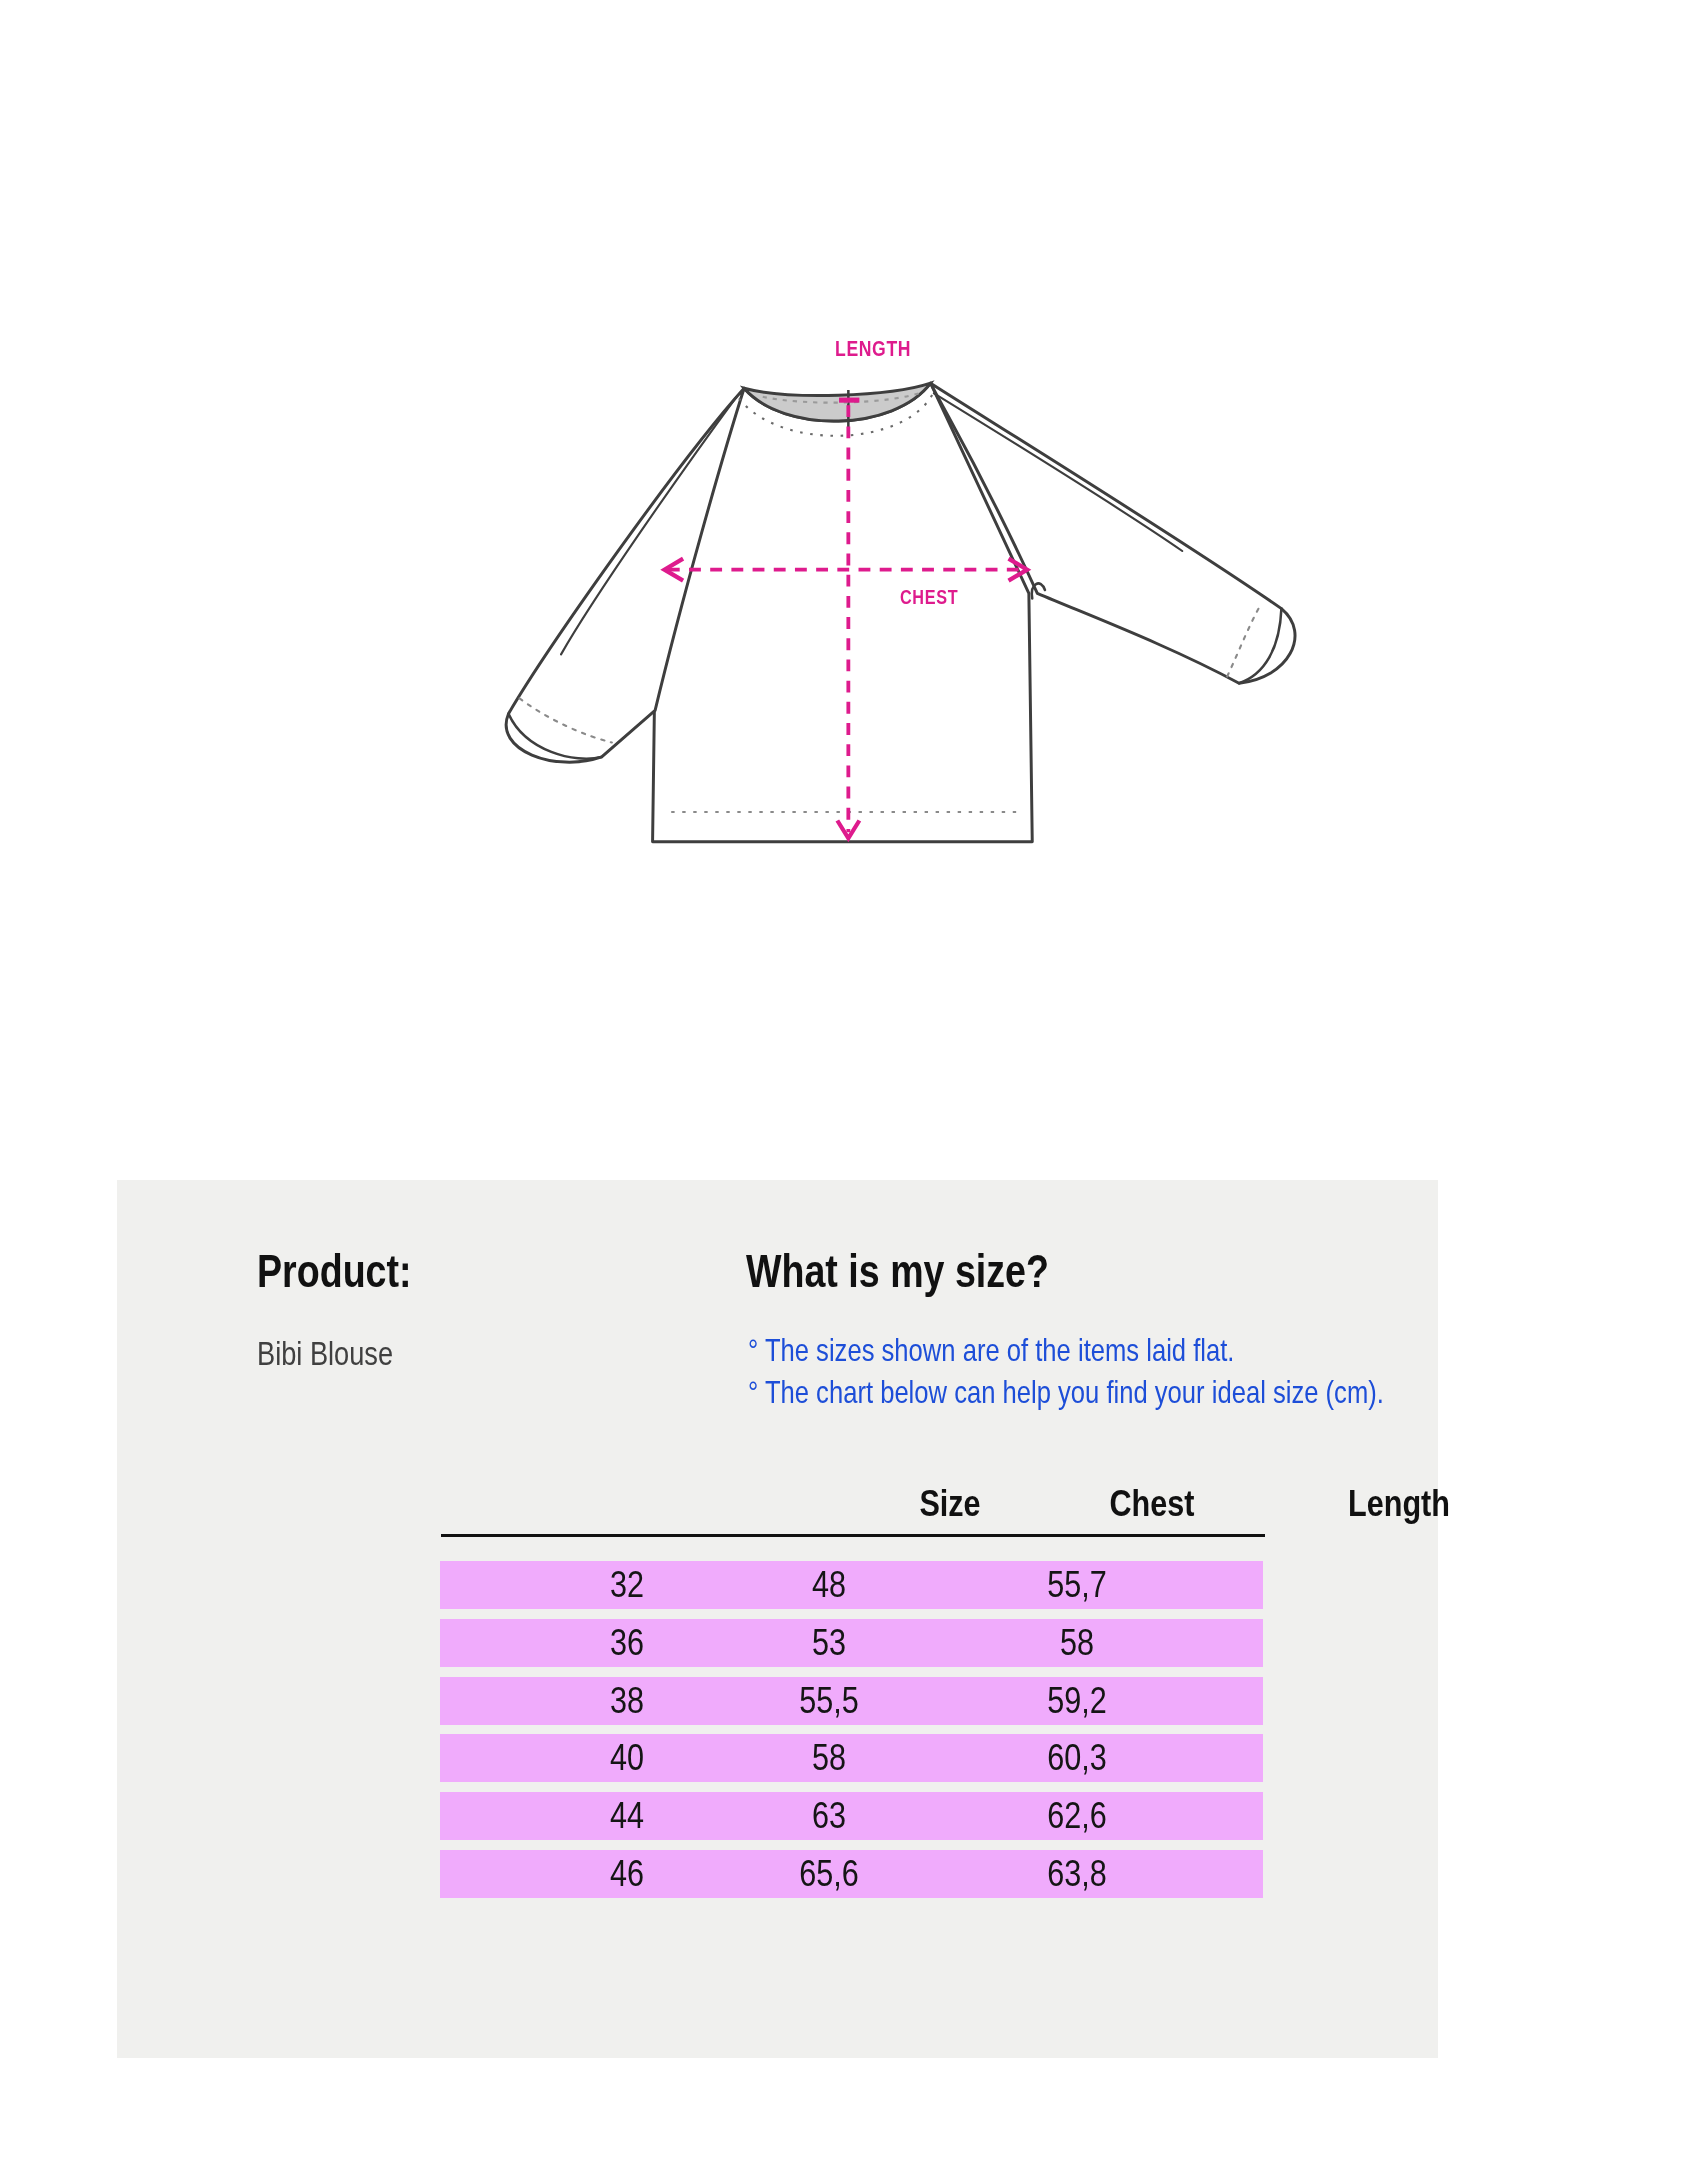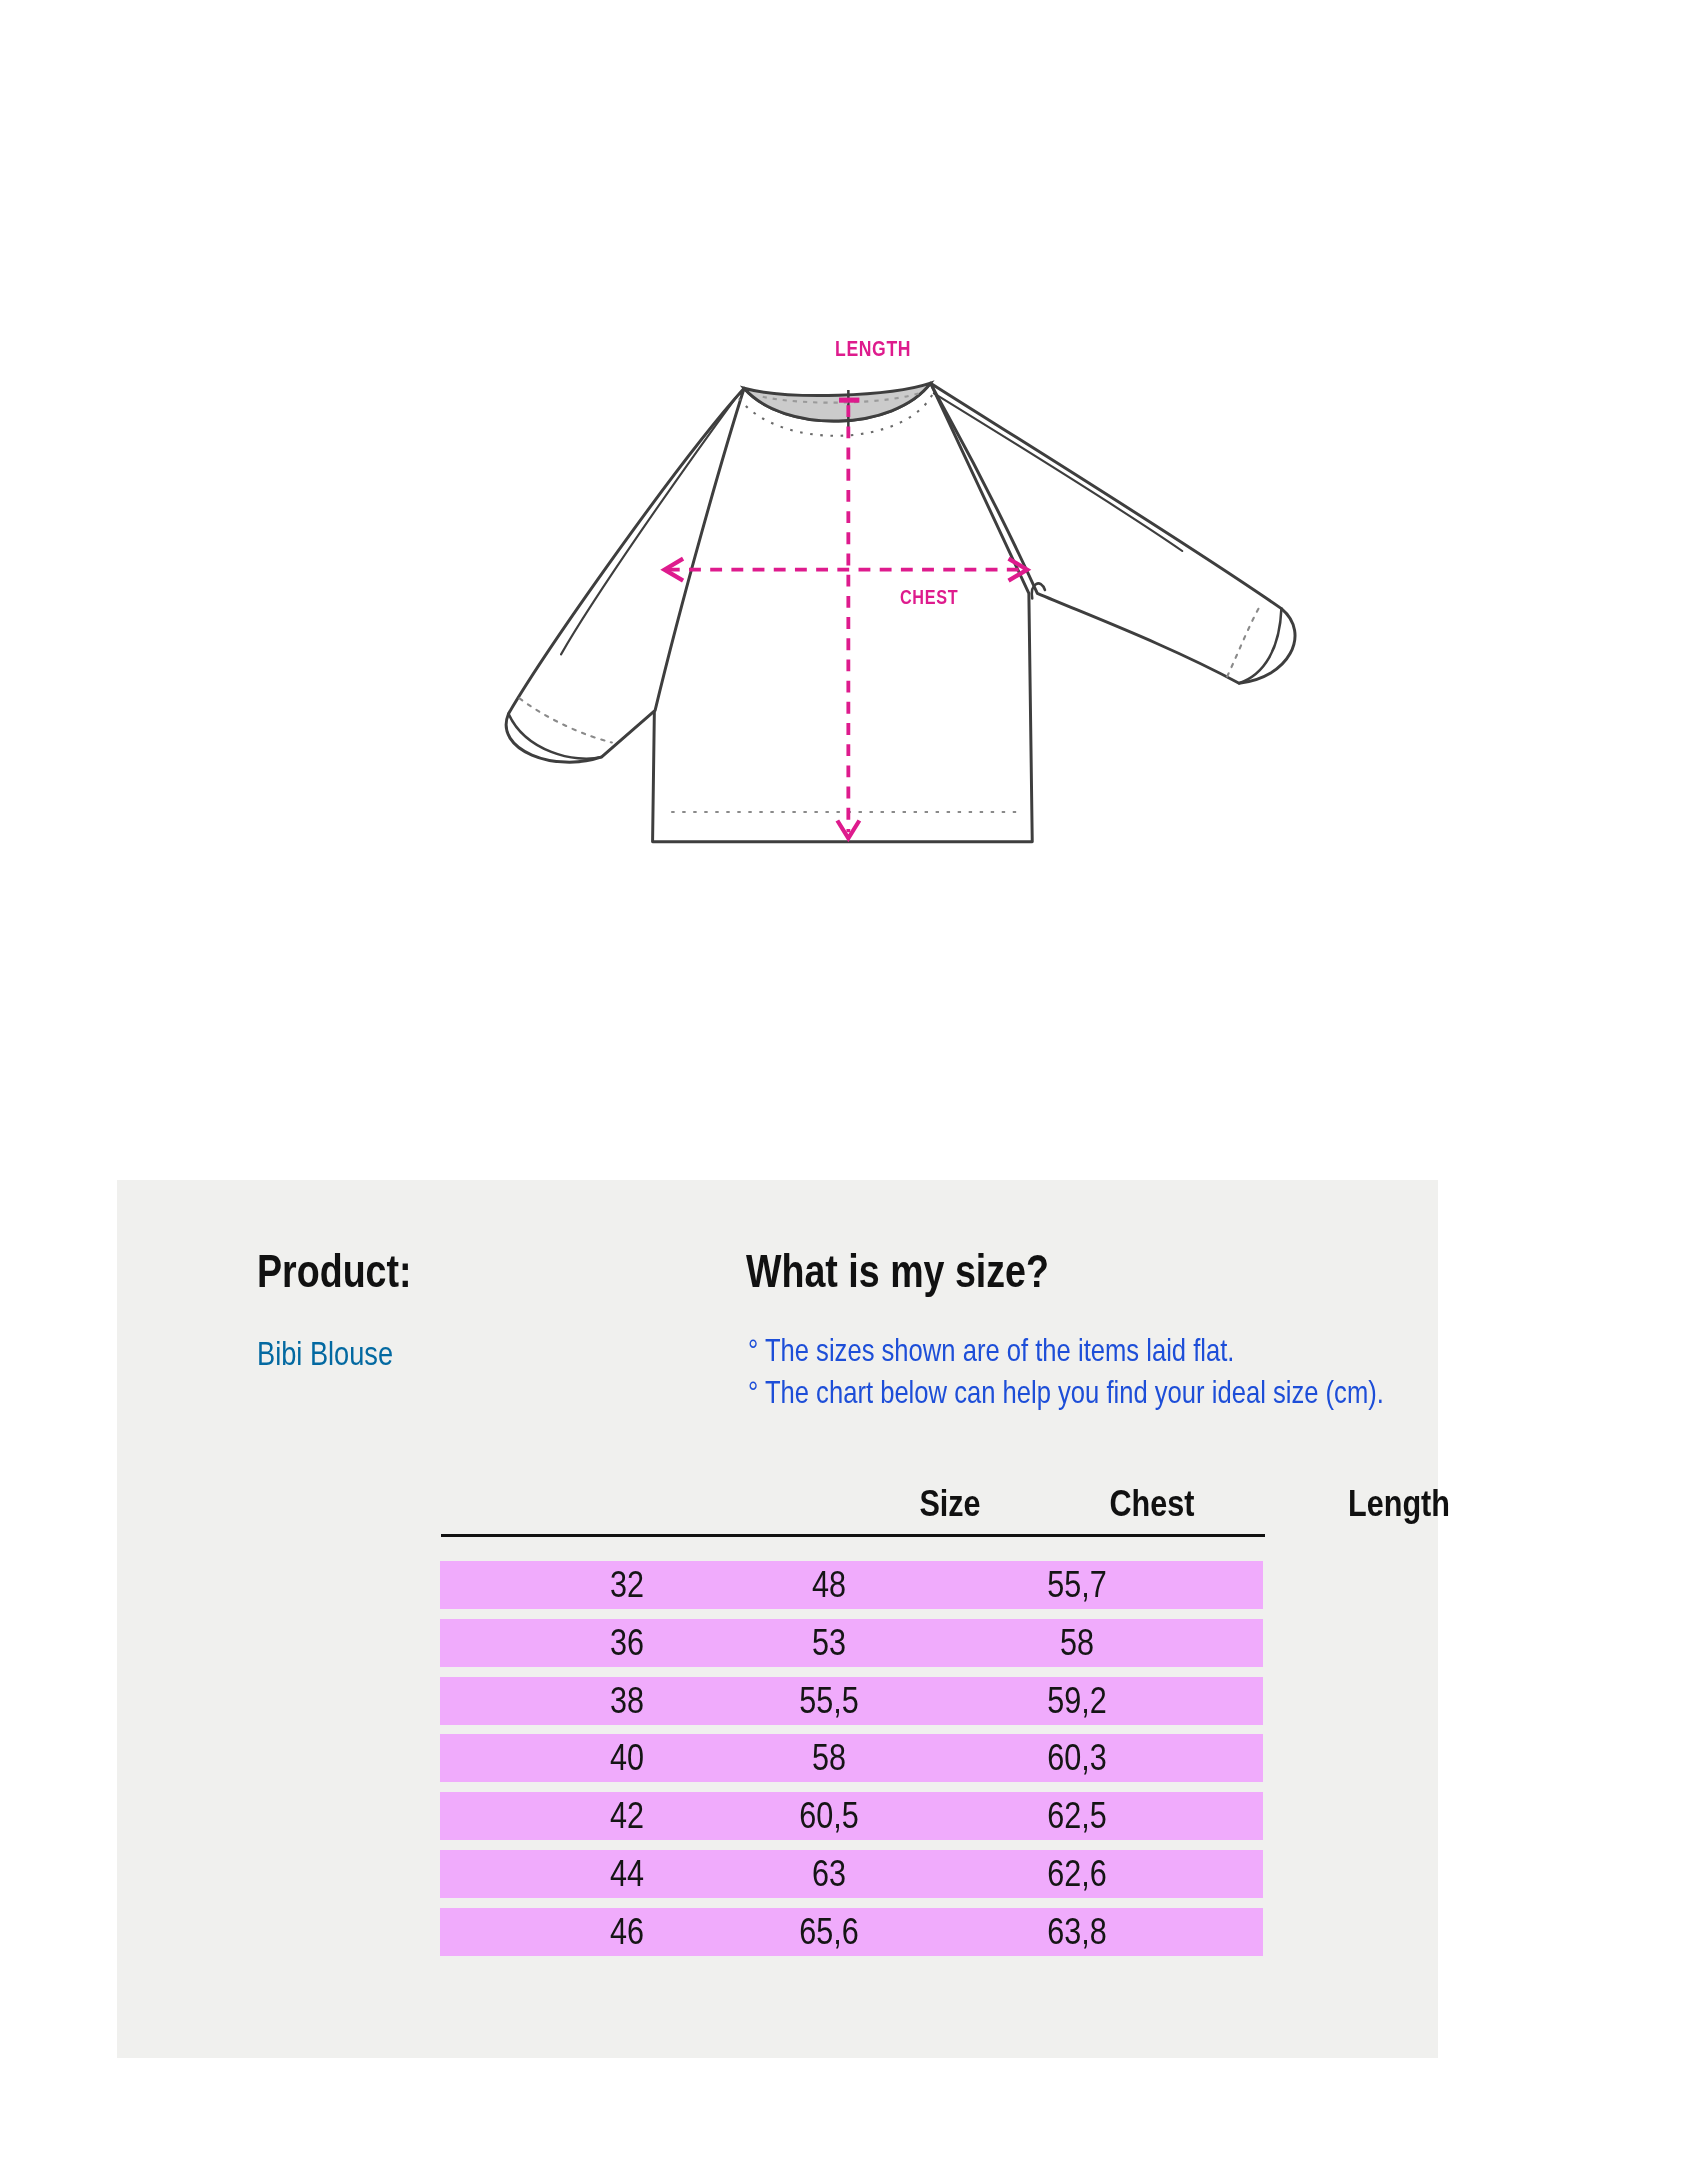--- a/index.html
+++ b/index.html
@@ -13,21 +13,21 @@
   .length-label{left:835px;top:336px;font-size:22px;}
   .chest-label{left:900px;top:586px;font-size:20.3px;}
 
   
   .panel{position:absolute;left:117px;top:1180px;width:1321px;height:878px;background:#F0F0EE;color:#111;}
   .cx{display:inline-block;transform:scaleX(0.8);transform-origin:left top;white-space:nowrap;}
   .cxc{display:inline-block;transform:scaleX(0.85);transform-origin:center top;white-space:nowrap;}
   .h1{position:absolute;font-size:47px;font-weight:700;line-height:54px;}
   .product-heading{left:140px;top:64px;}
   .size-question{left:629px;top:64px;}
-  .product-name{position:absolute;left:140px;top:154px;font-size:34px;font-weight:400;color:#0369a1;}
+  .product-name{position:absolute;left:140px;top:154px;font-size:34px;font-weight:400;color:#404040;}
   .notes{position:absolute;left:631px;top:149px;font-size:32px;font-weight:400;color:#1d4ed8;line-height:42px;}
 
   
   .thead{position:absolute;left:323px;top:303px;width:823px;height:42px;}
   .thead .th{position:absolute;top:0;line-height:42px;font-size:36px;font-weight:700;transform:translateX(-50%);}
   .rule{position:absolute;left:324px;top:354px;width:824px;height:3.4px;background:#101010;}
   .rows{position:absolute;left:323px;top:381px;width:823px;}
   .trow{position:relative;width:823px;height:48px;margin-bottom:9.8px;background:#f0abfc;}
   .trow .td{position:absolute;top:0;line-height:48px;font-size:36px;font-weight:400;color:#151515;transform:translateX(-50%);}
   .col-size{left:187px;text-align:center;}
@@ -136,25 +136,20 @@
         <span class="td col-size"><span class="cxc">38</span></span>
         <span class="td col-chest"><span class="cxc">55,5</span></span>
         <span class="td col-length"><span class="cxc">59,2</span></span>
       </div>
       <div class="trow">
         <span class="td col-size"><span class="cxc">40</span></span>
         <span class="td col-chest"><span class="cxc">58</span></span>
         <span class="td col-length"><span class="cxc">60,3</span></span>
       </div>
       <div class="trow">
-        <span class="td col-size"><span class="cxc">42</span></span>
-        <span class="td col-chest"><span class="cxc">60,5</span></span>
-        <span class="td col-length"><span class="cxc">62,5</span></span>
-      </div>
-      <div class="trow">
         <span class="td col-size"><span class="cxc">44</span></span>
         <span class="td col-chest"><span class="cxc">63</span></span>
         <span class="td col-length"><span class="cxc">62,6</span></span>
       </div>
       <div class="trow">
         <span class="td col-size"><span class="cxc">46</span></span>
         <span class="td col-chest"><span class="cxc">65,6</span></span>
         <span class="td col-length"><span class="cxc">63,8</span></span>
       </div>
     </div>

